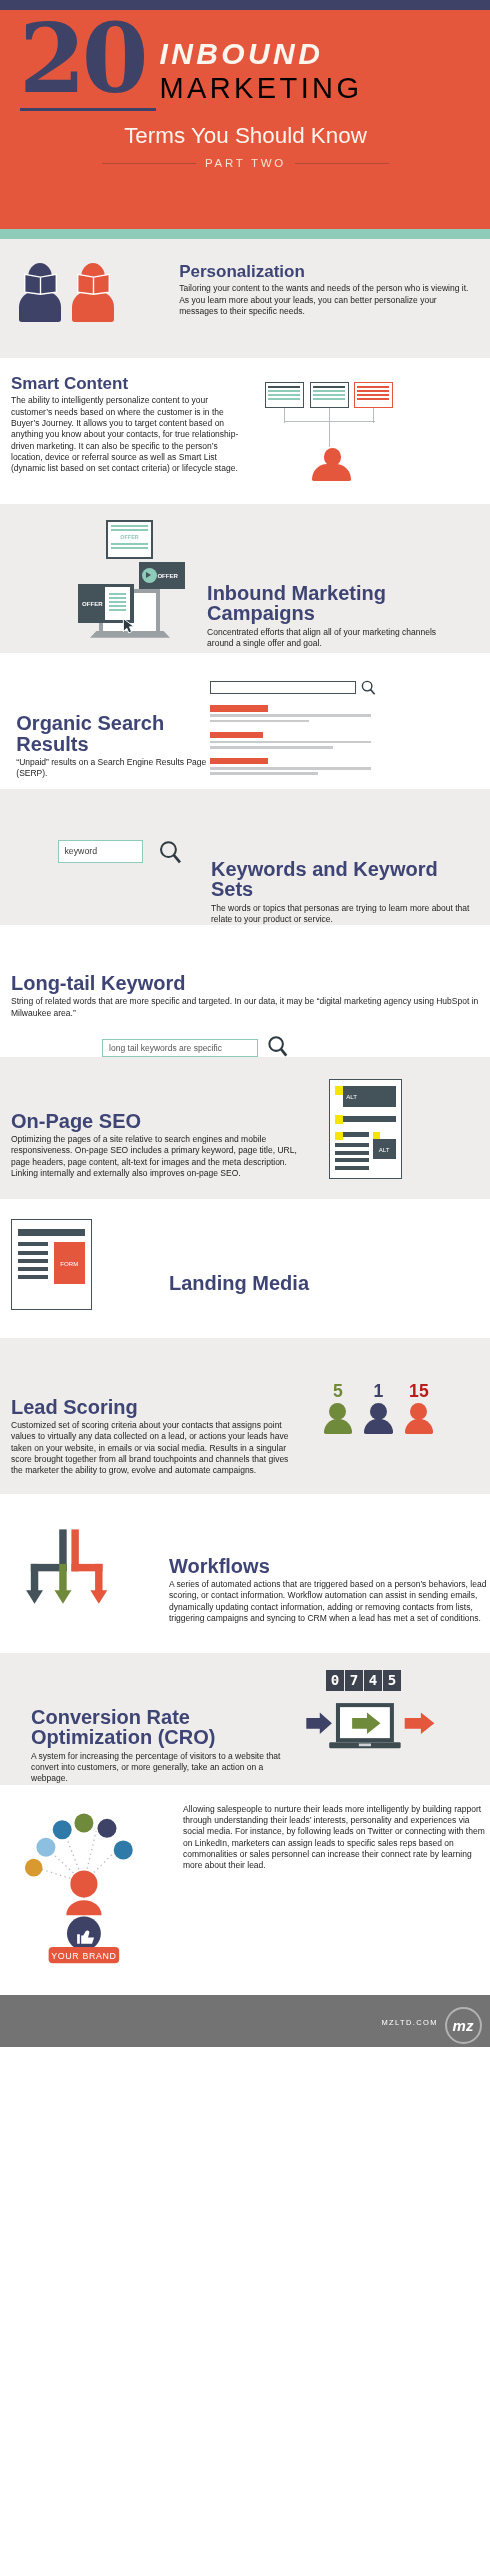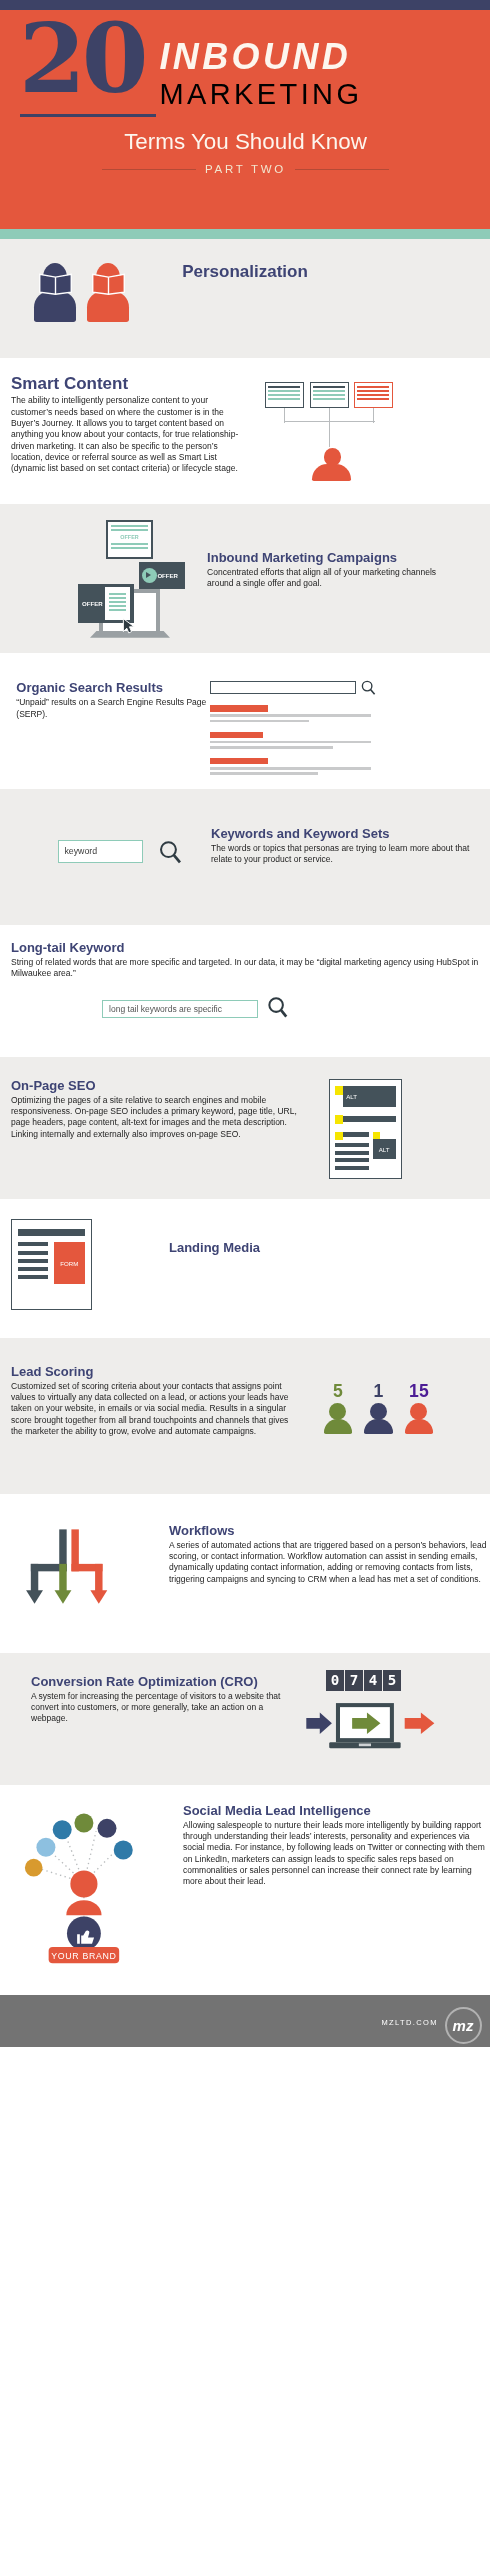--- a/index.html
+++ b/index.html
@@ -18,21 +18,21 @@
   .header { background:#e4573d; padding:12.2px 0 16.3px 0; position:relative; height:219px; }
   .hdr-top { display:flex; align-items:flex-start; padding-left:19px; }
   .big20 {
     font-family:"DejaVu Serif", serif;
     font-weight:700; font-size:96px; line-height:0.86;
     color:#3d4266; letter-spacing:-4.1px;
     position:relative; top:-4.1px;
   }
   .hdr-right { padding-left:15px; padding-top:17.6px; }
   .hdr-inbound {
-    font-size:36px; font-weight:700; font-style:italic; color:#fdf6ee;
+    font-size:30px; font-weight:700; font-style:italic; color:#fdf6ee;
     letter-spacing:3.4px; line-height:1.0;
   }
   .hdr-marketing {
     font-size:29px; font-weight:300; color:#000000;
     letter-spacing:3.4px; line-height:1.18; margin-top:1.4px;
   }
   .rule-navy { width:136px; height:3.4px; background:#3d4266; margin:2.7px 0 0 20.3px; }
   .hdr-sub {
     text-align:center; color:#fdf6ee; font-size:22.4px; font-weight:300;
     margin-top:12.2px; letter-spacing:0px;
@@ -46,29 +46,29 @@
   
   .sec { position:relative; width:491px; }
   .sec.grey { background:#eeedeb; }
   .sec.white { background:#ffffff; }
   .row { display:flex; }
   .col-text { }
   .title {
     color:#3e4474; font-weight:700; line-height:1.03;
     font-size:17px; margin-bottom:2.7px;
   }
-  .title.lg { font-size:13px; }
+  .title.lg { font-size:20px;margin-top:32px; }
   .body {
     font-size:8.5px; line-height:1.33; color:#1d1d1d;
   }
   .art { position:relative; }
 
   
   .s1 { height:119px; padding:20.3px 0 0 0; }
-  .s1 .row { padding-left:34px; }
+  .s1 .row { padding-left:19px;gap:12px; }
   .s1 .col-text { margin-left:12.2px; width:298px; padding-top:4.1px; }
 
   .reader { width:42px; height:58px; position:relative; }
   .reader .head { width:24.4px; height:30px; border-radius:12.2px/15px; margin:0 auto; }
   .reader .body-sh { width:42px; height:31px; margin-top:-2px; border-radius:16.3px 16.3px 2.7px 2.7px; position:relative; }
   .reader .bk { position:absolute; left:2.7px; top:9.5px; width:37px; height:22px; }
   .bk svg { display:block; }
 
   
   .s2 { height:146px; }
@@ -225,20 +225,21 @@
               <svg width="37" height="22" viewBox="0 0 54 32">
                   <path d="M27 6 L4 2 L4 28 L27 31 L50 28 L50 2 Z" fill="#e4573d" stroke="#fff" stroke-width="2"></path>
                   <line x1="27" y1="6" x2="27" y2="31" stroke="#fff" stroke-width="2"></line>
                 </svg>
             </div>
           </div>
         </div>
       </div>
       <div class="col-text">
         <div class="title">Personalization</div>
+        <div class="body">Tailoring your content to the wants and needs of the person who is viewing it. As you learn more about your leads, you can better personalize your messages to their specific needs.</div>
       </div>
     </div>
   </div>
 
   <div class="sec white s2">
     <div class="row">
       <div class="col-text">
         <div class="title">Smart Content</div>
         <div class="body">The ability to intelligently personalize content to your customer’s needs based on where the customer is in the Buyer’s Journey. It allows you to target content based on anything you know about your contacts, for true relationship-driven marketing. It can also be specific to the person’s location, device or referral source as well as Smart List (dynamic list based on set contact criteria) or lifecycle stage.</div>
       </div>
@@ -454,21 +455,21 @@
             <div class="num" style="color:#6f8a3a;">5</div>
             <div class="h" style="background:#6f8a3a;"></div>
               <div class="b" style="background:#6f8a3a;"></div>
           </div>
           <div class="scoreitem">
             <div class="num" style="color:#3d4266;">1</div>
             <div class="h" style="background:#3d4266;"></div>
               <div class="b" style="background:#3d4266;"></div>
           </div>
           <div class="scoreitem">
-            <div class="num" style="color:#4c1d95;">15</div>
+            <div class="num" style="color:#b91c1c;">15</div>
             <div class="h" style="background:#e4573d;"></div>
               <div class="b" style="background:#e4573d;"></div>
           </div>
         </div>
       </div>
     </div>
   </div>
 
   <div class="sec white s10">
     <div class="row">
@@ -539,21 +540,20 @@
           <circle cx="158" cy="62" r="14" fill="#2f7aa8"></circle>
           <circle cx="100" cy="112" r="20" fill="#e4573d"></circle>
           <path d="M74 158 a26 22 0 0 1 52 0 z" fill="#e4573d"></path>
           <circle cx="100" cy="185" r="25" fill="#3d4266"></circle>
           <path d="M90 186 l0 14 l4 0 l0 -14 z M96 188 l0 12 l16 0 l3 -9 l-9 0 l2 -7 a3 3 0 0 0 -6 -1 l-3 5 z" fill="#fff"></path>
           <rect x="48" y="205" width="104" height="24" rx="6" fill="#e4573d"></rect>
           <text x="100" y="222" font-family="Liberation Sans, sans-serif" font-size="13" fill="#fff" text-anchor="middle" letter-spacing="1">YOUR BRAND</text>
         </svg>
       </div>
       <div class="col-text">
-        <div class="title lg">Social Media Lead Intelligence</div>
         <div class="body">Allowing salespeople to nurture their leads more intelligently by building rapport through understanding their leads’ interests, personality and experiences via social media. For instance, by following leads on Twitter or connecting with them on LinkedIn, marketers can assign leads to specific sales reps based on commonalities or sales personnel can increase their connect rate by learning more about their lead.</div>
       </div>
     </div>
   </div>
 
   <div class="footer">
     <div class="url">MZLTD.COM</div>
     <div class="logo">mz</div>
   </div>
 

